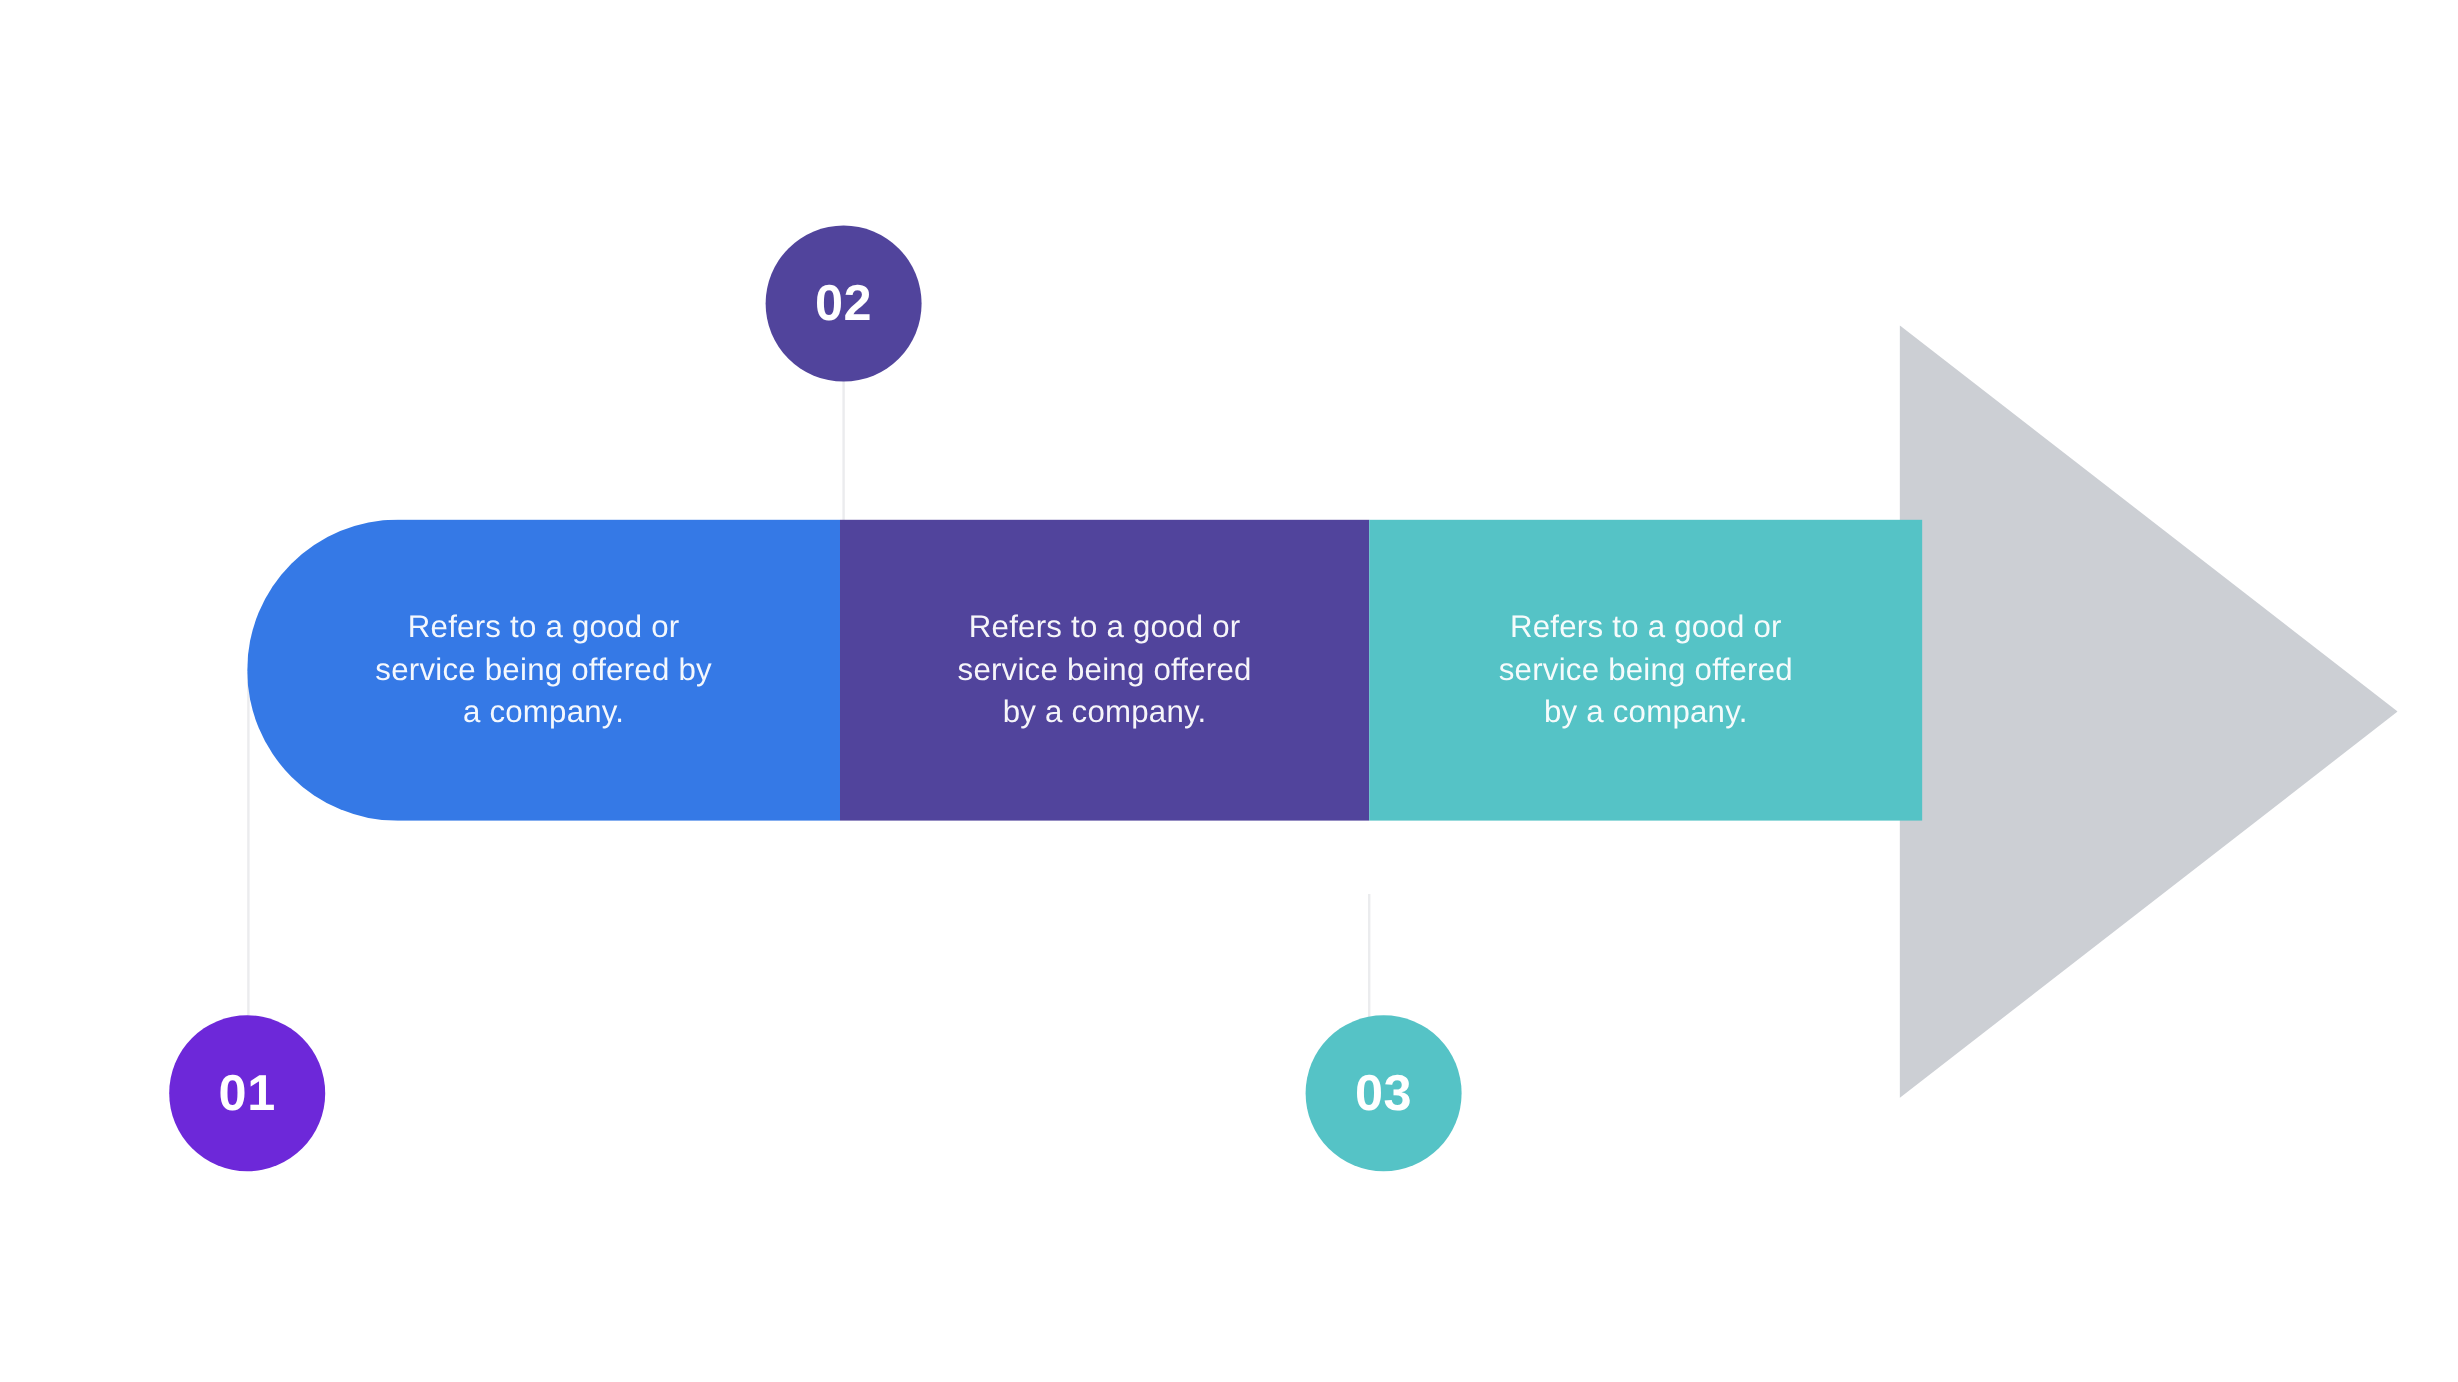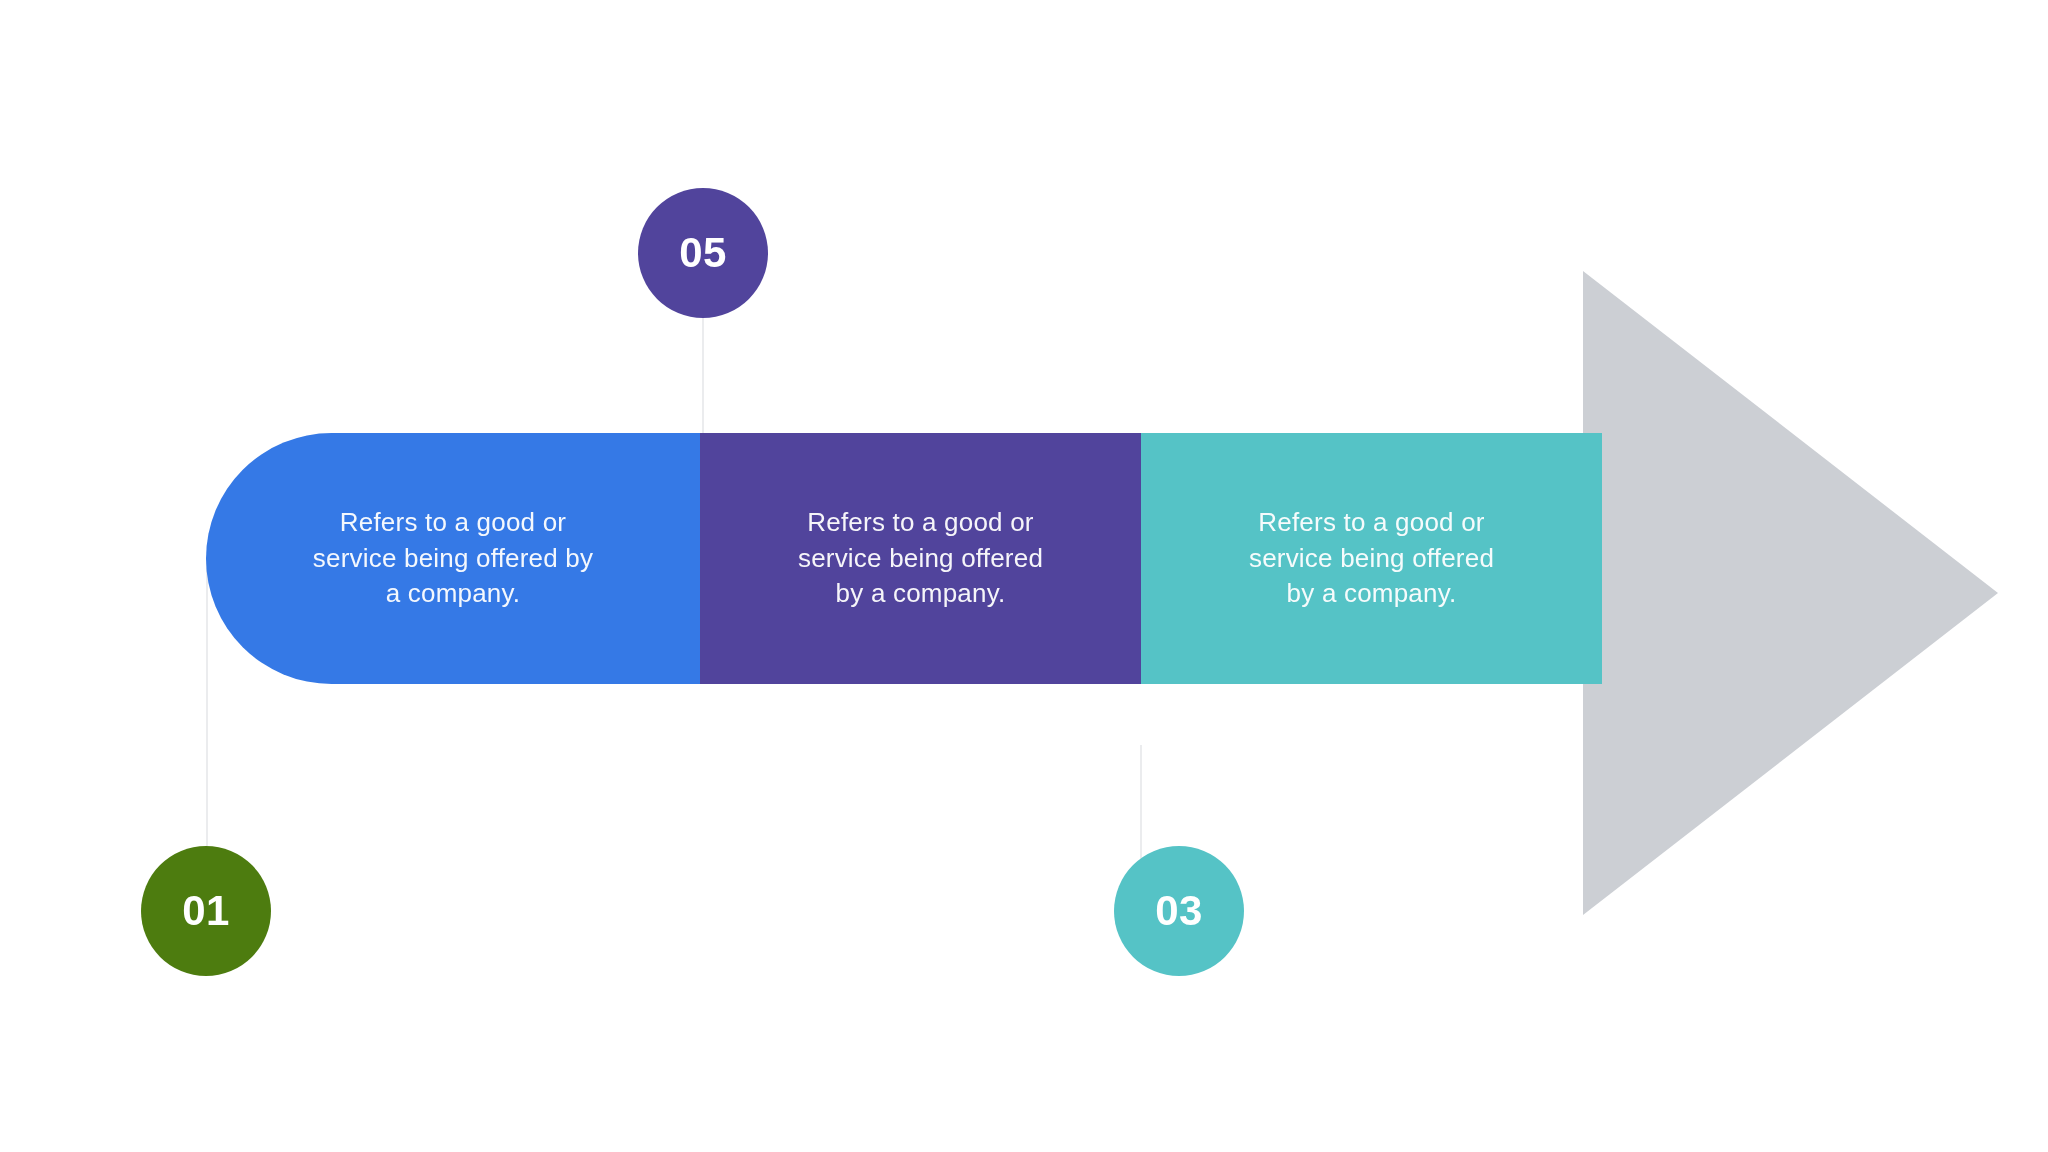--- a/index.html
+++ b/index.html
@@ -87,21 +87,21 @@
   }
   #step-circle-01 {
     left: 141px;  top: 846px;
     width: 130px; height: 130px;
   }
   #step-circle-02 {
     left: 638px;  top: 188px;
     width: 130px; height: 130px;
   }
   #step-circle-03 {
-    left: 1114px; top: 846px;
+    left: 1088px; top: 846px;
     width: 130px; height: 130px;
   }
 </style>
 </head>
 <body>
 
 <div id="canvas">
 
   <div class="connector" id="connector-01"></div>
   <div class="connector" id="connector-02"></div>
@@ -120,25 +120,25 @@
     <div class="segment" id="segment-02" style="background:#51449c">
       <div class="segment-text">Refers to a good or service being offered by a company.</div>
     </div>
 
     <div class="segment" id="segment-03" style="background:#55c3c6">
       <div class="segment-text">Refers to a good or service being offered by a company.</div>
     </div>
 
   </div>
 
-  <div class="step-circle" id="step-circle-01" style="background:#4d7c0f">
+  <div class="step-circle" id="step-circle-01" style="background:#6d28d9">
     <span>01</span>
   </div>
 
   <div class="step-circle" id="step-circle-02" style="background:#51449c">
-    <span>05</span>
+    <span>02</span>
   </div>
 
   <div class="step-circle" id="step-circle-03" style="background:#55c3c6">
     <span>03</span>
   </div>
 
 </div>
 
 </body></html>

